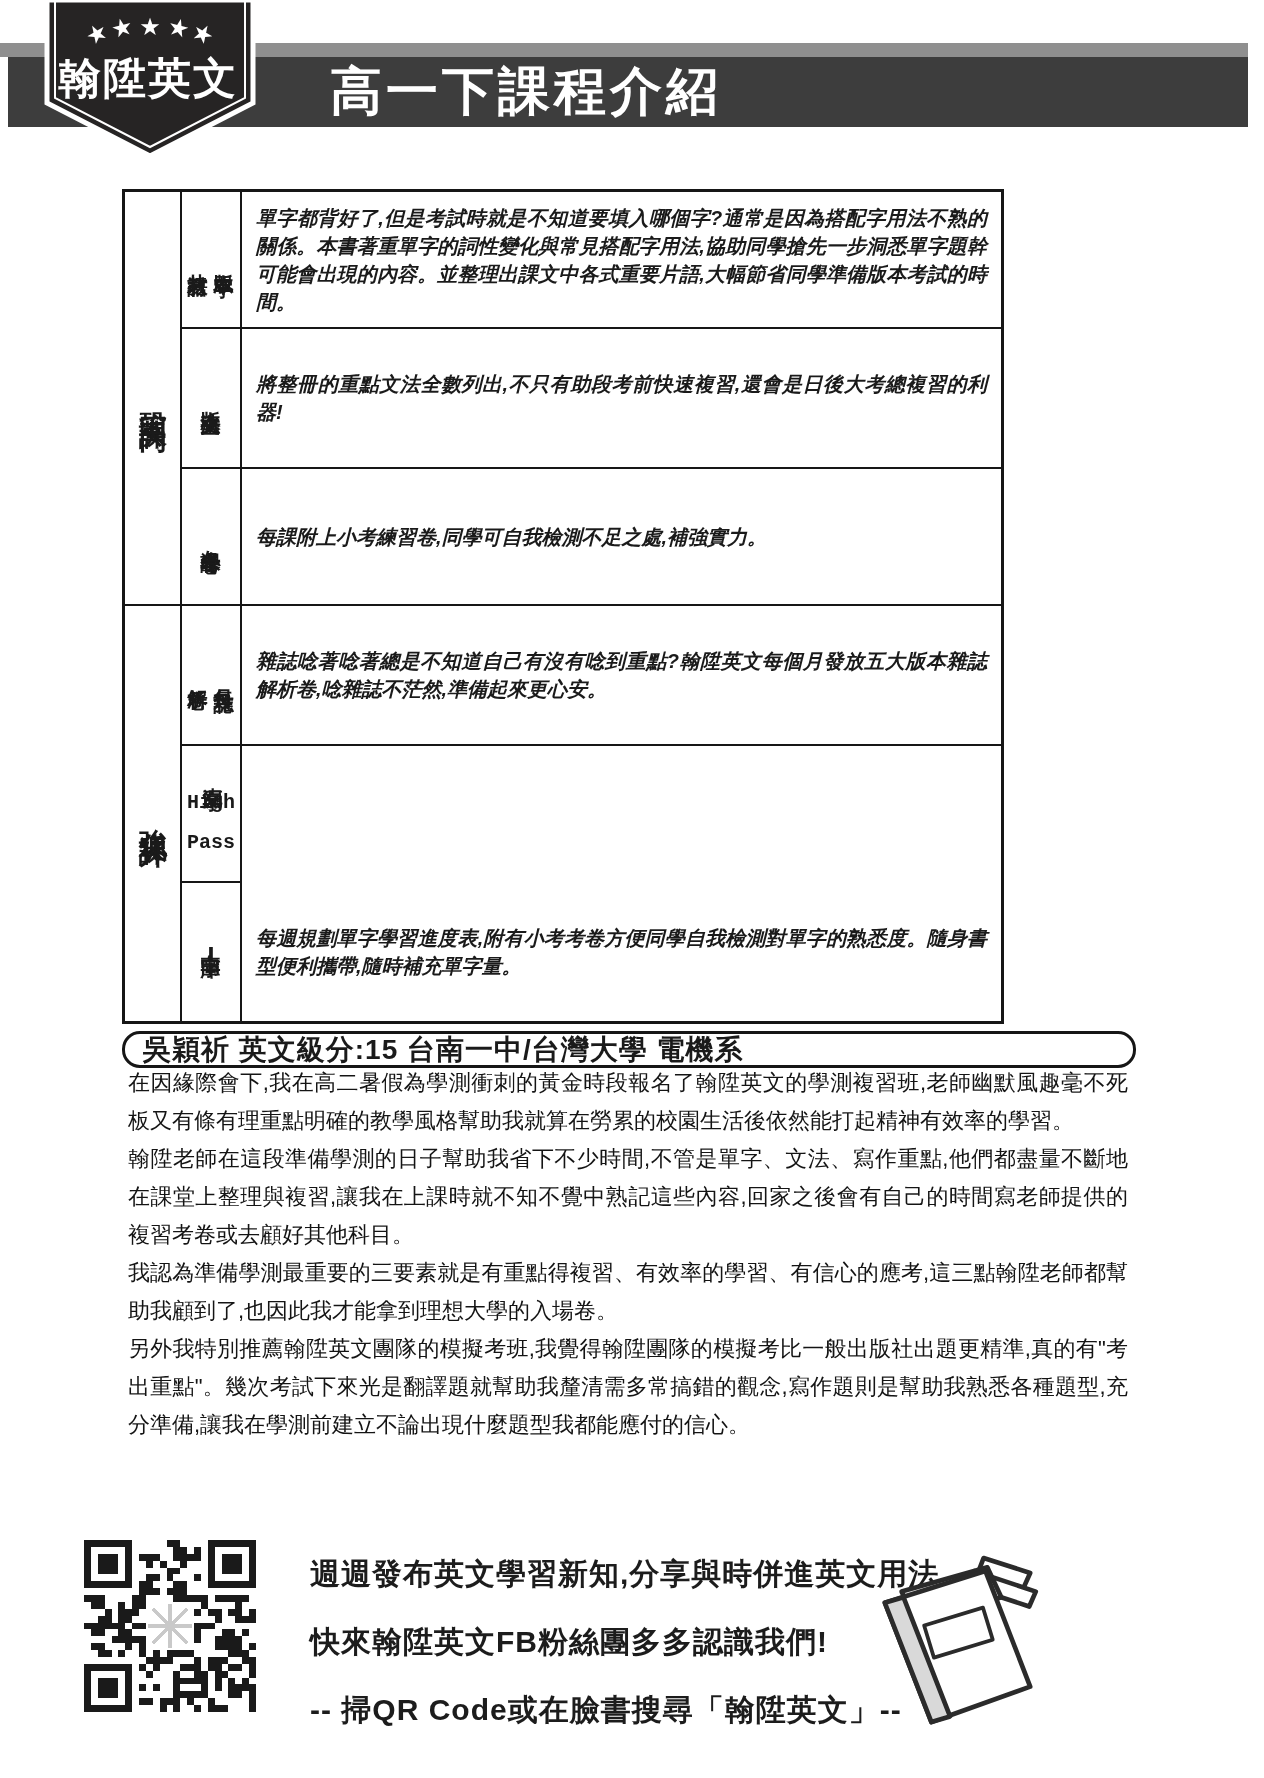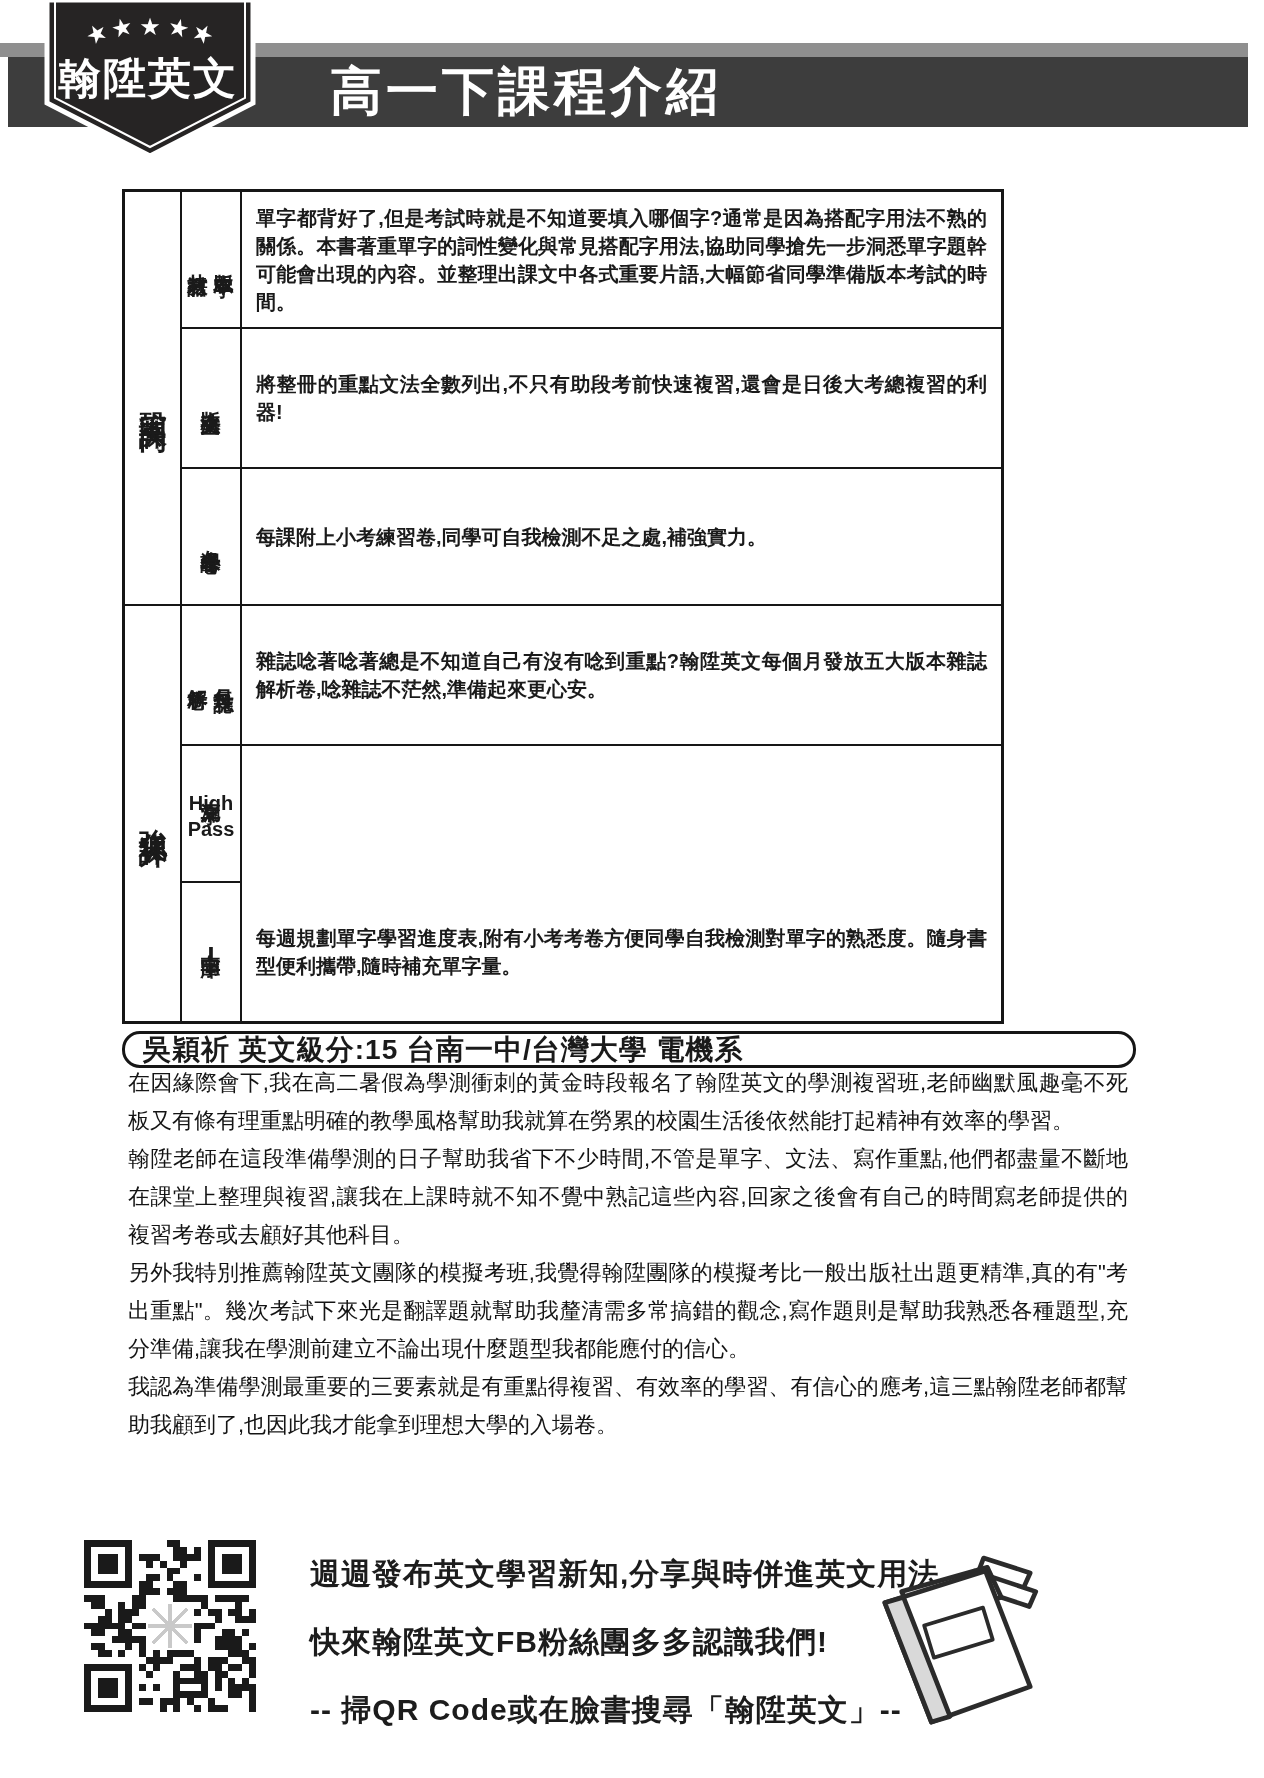--- a/index.html
+++ b/index.html
@@ -35,29 +35,29 @@
     grid-template-rows:137px 140px 137px 140px 137px 138px;
     border:3px solid #161616;
   }
   .cell { display:flex; align-items:center; justify-content:center; }
   .cell.bb { border-bottom:2px solid #161616; }
   .cell.br { border-right:2px solid #161616; }
   .group { grid-column:1; }
   .g1 { grid-row:1/4; }
   .g2 { grid-row:4/7; }
   .lab { grid-column:2; }
-  .desc { grid-column:3; justify-content:flex-start; padding:0 14px; }
+  .desc { grid-column:3; justify-content:flex-start; padding:0 14px;font-style:italic; }
   .rr1{grid-row:1} .rr2{grid-row:2} .rr3{grid-row:3} .rr4{grid-row:4} .rr5{grid-row:5} .rr6{grid-row:6}
 
   .vgroup { writing-mode:vertical-rl; text-orientation:upright;
             font-size:28px; font-weight:700; letter-spacing:4px; }
   .vcols { writing-mode:vertical-rl; text-orientation:upright;
            font-size:20px; font-weight:700; line-height:26px; letter-spacing:1px; }
   .vcols span { display:block; }
-  .lab-mixed { display:flex; flex-direction:column; align-items:center; gap:2px; }
+  .lab-mixed { display:flex; flex-direction:column; align-items:center; gap:16px;font-family:Liberation Mono, monospace; }
   .latin { font-size:20px; font-weight:700; line-height:24px; }
   .desc-text { font-size:20px; line-height:28px; font-weight:600; text-align:justify; }
 
   
   .t-header { position:absolute; left:122px; top:1031px; width:1014px; height:37px;
               border:3px solid #161616; border-radius:18px; display:flex; align-items:center;
               padding-left:18px; font-size:28px; font-weight:700; letter-spacing:1px; background:#fff; }
   .t-body { position:absolute; left:128px; top:1064px; width:1000px;
             font-size:22px; line-height:38px; font-weight:400; color:#141414; }
   .t-body .para { text-align:justify; }
@@ -158,22 +158,22 @@
     </div>
     <div class="cell desc rr6">
       <div class="desc-text">每週規劃單字學習進度表,附有小考考卷方便同學自我檢測對單字的熟悉度。隨身書型便利攜帶,隨時補充單字量。</div>
     </div>
   </div>
 
   <div class="t-header">吳穎祈  英文級分:15 台南一中/台灣大學 電機系</div>
   <div class="t-body">
     <div class="para">在因緣際會下,我在高二暑假為學測衝刺的黃金時段報名了翰陞英文的學測複習班,老師幽默風趣毫不死板又有條有理重點明確的教學風格幫助我就算在勞累的校園生活後依然能打起精神有效率的學習。</div>
     <div class="para">翰陞老師在這段準備學測的日子幫助我省下不少時間,不管是單字、文法、寫作重點,他們都盡量不斷地在課堂上整理與複習,讓我在上課時就不知不覺中熟記這些內容,回家之後會有自己的時間寫老師提供的複習考卷或去顧好其他科目。</div>
+    <div class="para">我認為準備學測最重要的三要素就是有重點得複習、有效率的學習、有信心的應考,這三點翰陞老師都幫助我顧到了,也因此我才能拿到理想大學的入場卷。</div>
     <div class="para">另外我特別推薦翰陞英文團隊的模擬考班,我覺得翰陞團隊的模擬考比一般出版社出題更精準,真的有"考出重點"。幾次考試下來光是翻譯題就幫助我釐清需多常搞錯的觀念,寫作題則是幫助我熟悉各種題型,充分準備,讓我在學測前建立不論出現什麼題型我都能應付的信心。</div>
-    <div class="para">我認為準備學測最重要的三要素就是有重點得複習、有效率的學習、有信心的應考,這三點翰陞老師都幫助我顧到了,也因此我才能拿到理想大學的入場卷。</div>
   </div>
 
   <div class="qr" id="qr"><svg viewBox="0 0 25 25">
         <rect x="0" y="0" width="25" height="25" fill="#ffffff"></rect>
         <rect x="12" y="0" width="1" height="1" fill="#1a1a1a"></rect>
         <rect x="13" y="0" width="1" height="1" fill="#1a1a1a"></rect>
         <rect x="13" y="1" width="1" height="1" fill="#1a1a1a"></rect>
         <rect x="14" y="1" width="1" height="1" fill="#1a1a1a"></rect>
         <rect x="16" y="1" width="1" height="1" fill="#1a1a1a"></rect>
         <rect x="8" y="2" width="1" height="1" fill="#1a1a1a"></rect>

